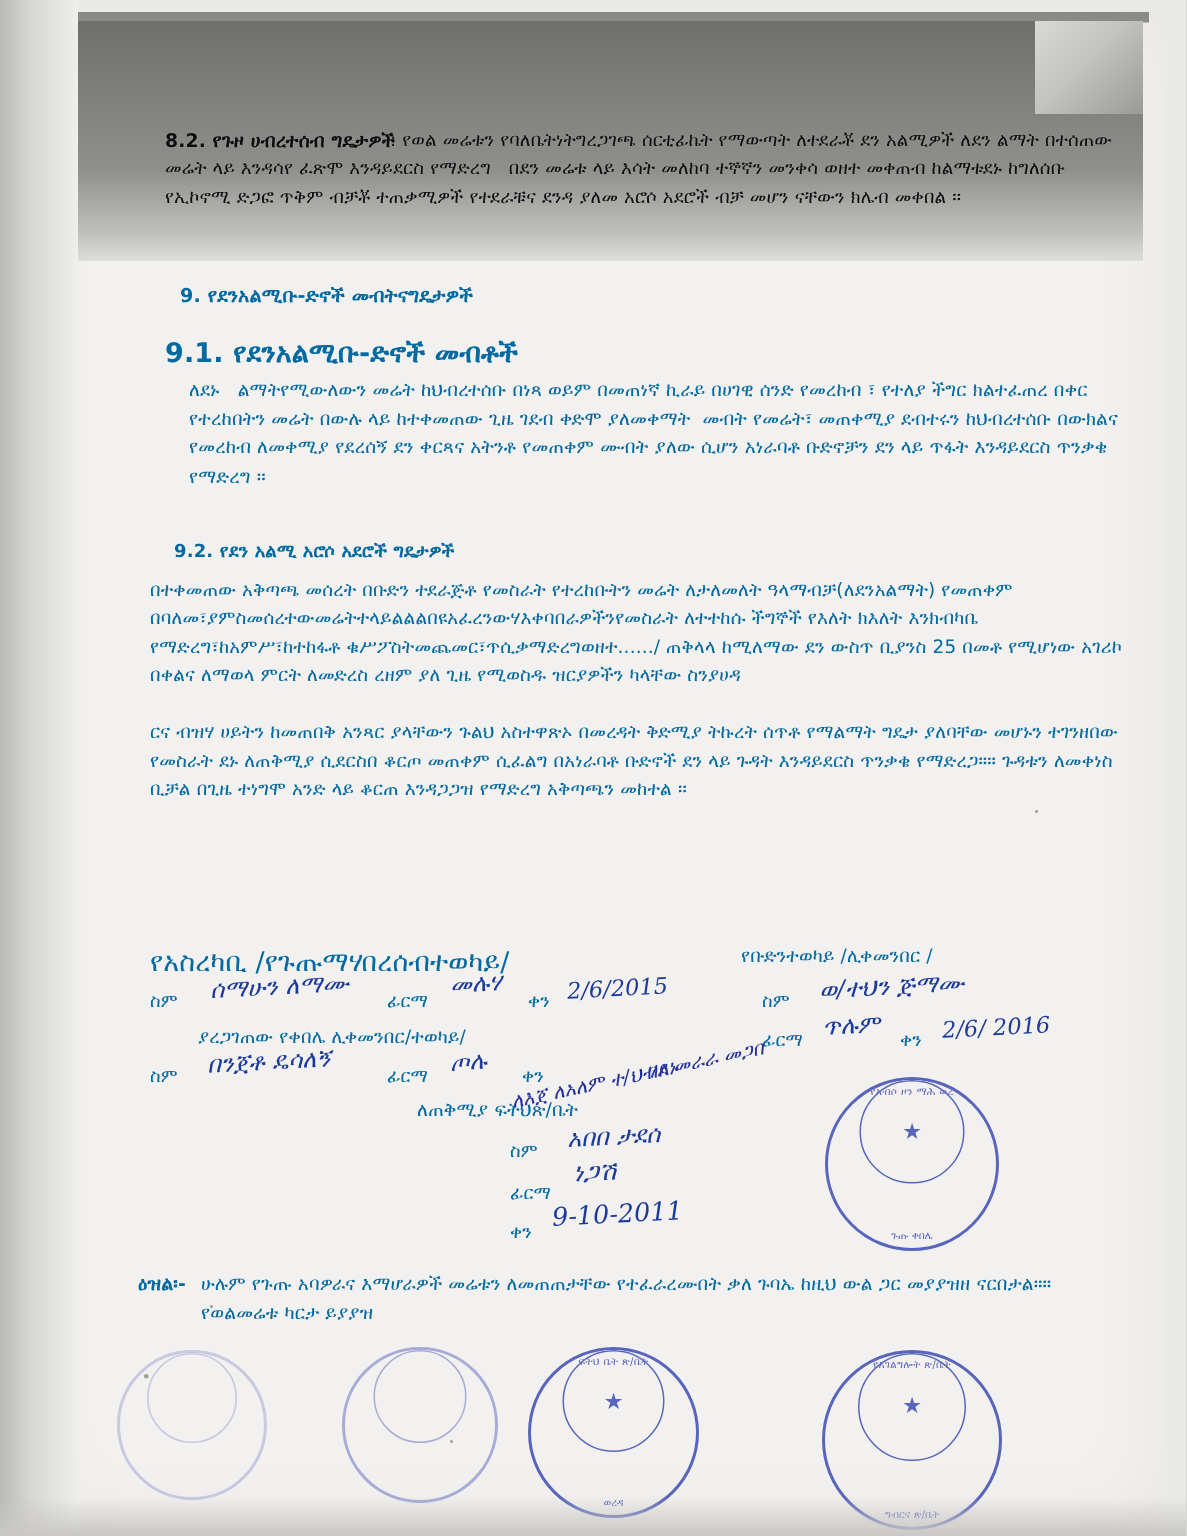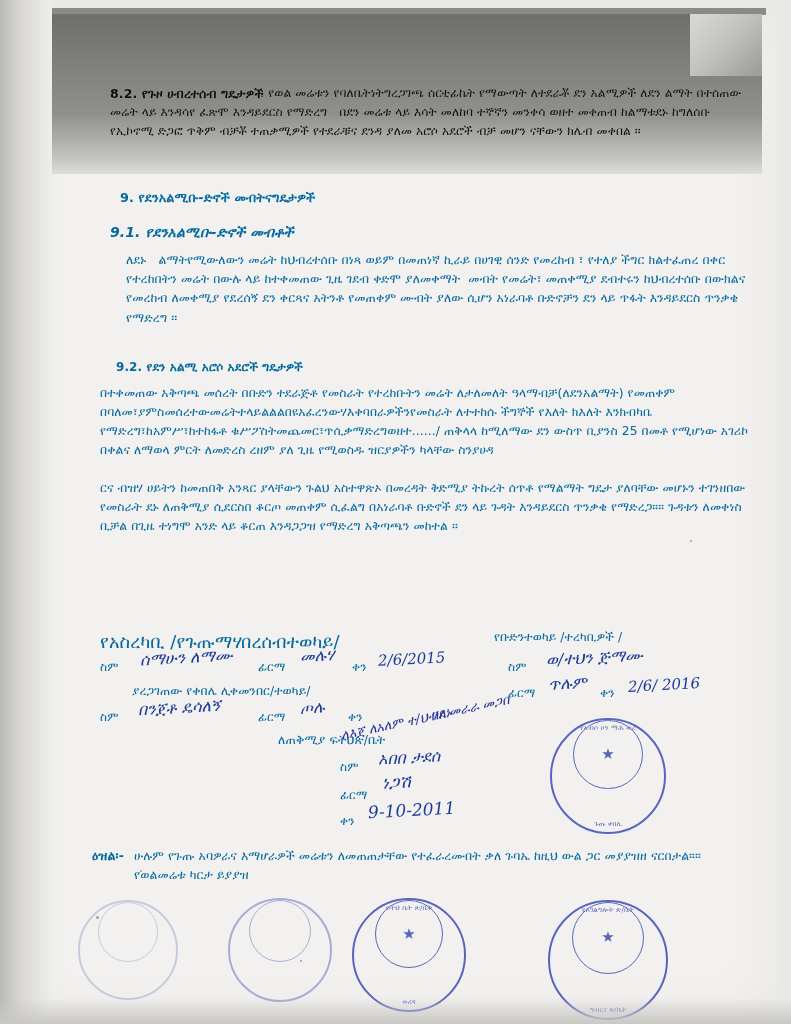--- a/index.html
+++ b/index.html
@@ -162,32 +162,32 @@
   <div class="shade-right"></div>
   <div class="top-edge"></div>
   <div class="dark-band"></div>
   <div class="dark-band-fold"></div>
 
   <div class="txt on-dark h-sec" style="left:110px; top:84px; width:620px; font-size:12.5px;">8.2. የጉዞ ሀብረተሰብ ግዴታዎች</div>
   <div class="txt on-dark" style="left:110px; top:84px; width:640px; font-size:12.2px; text-indent:150px;">: የወል መሬቱን የባለቤትነትግረጋገጫ ሰርቲፊኬት የማውጣት ለተደራቾ ደን አልሚዎች ለደን ልማት በተሰጠው መሬት ላይ እንዳሳየ ፈጽሞ እንዳይደርስ የማድረግ   በደን መሬቱ ላይ እሳት መለከባ ተኞኛን መንቀሳ ወዘተ መቀጠብ ከልማቱደኑ ከግለሰቡ የኢኮኖሚ ድጋፎ ጥቅም ብቻቾ ተጠቃሚዎች የተደራቹና ደንዳ ያለመ አሮሶ አደሮች ብቻ መሆን ናቸውን ክሌብ መቀበል ፡፡</div>
 
   <div class="txt h-sec" style="left:120px; top:188px; width:600px; font-size:12.8px;">9. የደንአልሚቡ-ድኖች መብትናግዴታዎች</div>
 
-  <div class="txt h-sec" style="left:110px; top:222px; width:600px; font-size:14px;font-style:italic;">9.1. የደንአልሚቡ-ድኖች መብቶች</div>
+  <div class="txt h-sec" style="left:110px; top:222px; width:600px; font-size:18px;">9.1. የደንአልሚቡ-ድኖች መብቶች</div>
   <div class="txt" style="left:110px; top:250px; width:630px; font-size:12.4px;margin-left:16px;">ለደኑ   ልማትየሚውለውን መሬት ከህብረተሰቡ በነጻ ወይም በመጠነኛ ኪራይ በሀገዊ ሰንድ የመረከብ ፣ የተለያ ችግር ክልተፈጠረ በቀር የተረከበትን መሬት በውሉ ላይ ከተቀመጠው ጊዜ ገደብ ቀድሞ ያለመቀማት  መብት የመሬት፣ መጠቀሚያ ደብተሩን ከህብረተሰቡ በውክልና የመረከብ ለመቀሚያ የደረሰኝ ደን ቀርጻና አትንቶ የመጠቀም ሙብት ያለው ሲሆን አነራባቶ ቡድኖቻን ደን ላይ ጥፋት እንዳይደርስ ጥንቃቄ የማድረግ ፡፡</div>
 
   <div class="txt h-sec" style="left:116px; top:358px; width:600px; font-size:12px;">9.2. የደን አልሚ አሮሶ አደሮች ግዴታዎች</div>
   <div class="txt" style="left:100px; top:384px; width:650px; font-size:12.3px;">በተቀመጠው አቅጣጫ መሰረት በቡድን ተደራጅቶ የመስራት የተረከቡትን መሬት ለታለመለት ዓላማብቻ(ለደንአልማት) የመጠቀም
 በባለመ፣ያምስመሰረተውመሬትተላይልልልበዩአፈረንውሃእቀባበራዎችንየመስራት ለተተከሱ ችግኞች የእለት ክእለት እንክብካቤ
 የማድረግ፣ከአምሥ፣ከተከፋቶ ቁሥፖስትመጨመር፣ጥሲቃማድረግወዘተ....../ ጠቅላላ ከሚለማው ደን ውስጥ ቢያንስ 25 በመቶ የሚሆነው አገሪኮ በቀልና ለማወላ ምርት ለመድረስ ረዘም ያለ ጊዜ የሚወስዱ ዝርያዎችን ካላቸው ስንያሀዳ
 
 ርና ብዝሃ ሀይትን ከመጠበቅ አንጻር ያላቸውን ጉልህ አስተዋጽኦ በመረዳት ቅድሚያ ትኩረት ሰጥቶ የማልማት ግዴታ ያለባቸው መሆኑን ተገንዘበው የመስራት ደኑ ለጠቅሚያ ሲደርስበ ቆርጦ መጠቀም ሲፈልግ በአነራባቶ ቡድኖች ደን ላይ ጉዳት እንዳይደርስ ጥንቃቄ የማድረጋ።። ጉዳቱን ለመቀነስ ቢቻል በጊዜ ተነግሞ አንድ ላይ ቆርጠ እንዳጋጋዝ የማድረግ አቅጣጫን መከተል ፡፡</div>
 
   <div class="txt" style="left:100px; top:628px; font-size:18px;">የአስረካቢ /የጉጡማሃበረሰብተወካይ/</div>
-  <div class="txt" style="left:494px; top:628px; font-size:12.3px;">የቡድንተወካይ /ተረካቢዎች /</div>
+  <div class="txt" style="left:494px; top:628px; font-size:12.3px;">የቡድንተወካይ /ሊቀመንበር /</div>
 
   <div class="txt" style="left:100px; top:658px; font-size:12px;">ስም</div>
   <div class="hand" style="left:140px; top:648px; font-size:16px;">ሰማሁን ለማሙ</div>
   <div class="txt" style="left:258px; top:658px; font-size:12px;">ፊርማ</div>
   <div class="hand" style="left:300px; top:646px; font-size:16px;">መሉሃ</div>
   <div class="txt" style="left:352px; top:658px; font-size:12px;">ቀን</div>
   <div class="hand" style="left:378px; top:650px; font-size:15px;">2/6/2015</div>
 
   <div class="txt" style="left:132px; top:682px; font-size:12.3px;">ያረጋገጠው የቀበሌ ሊቀመንበር/ተወካይ/</div>
 

